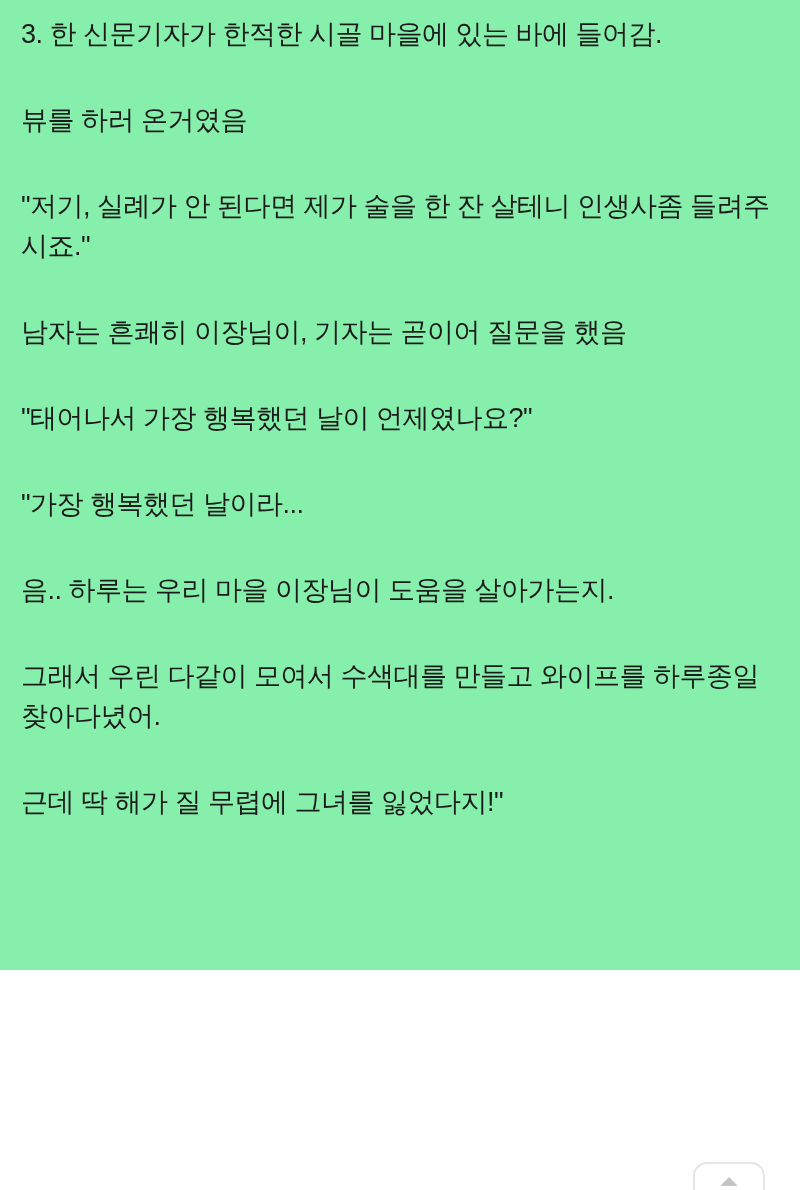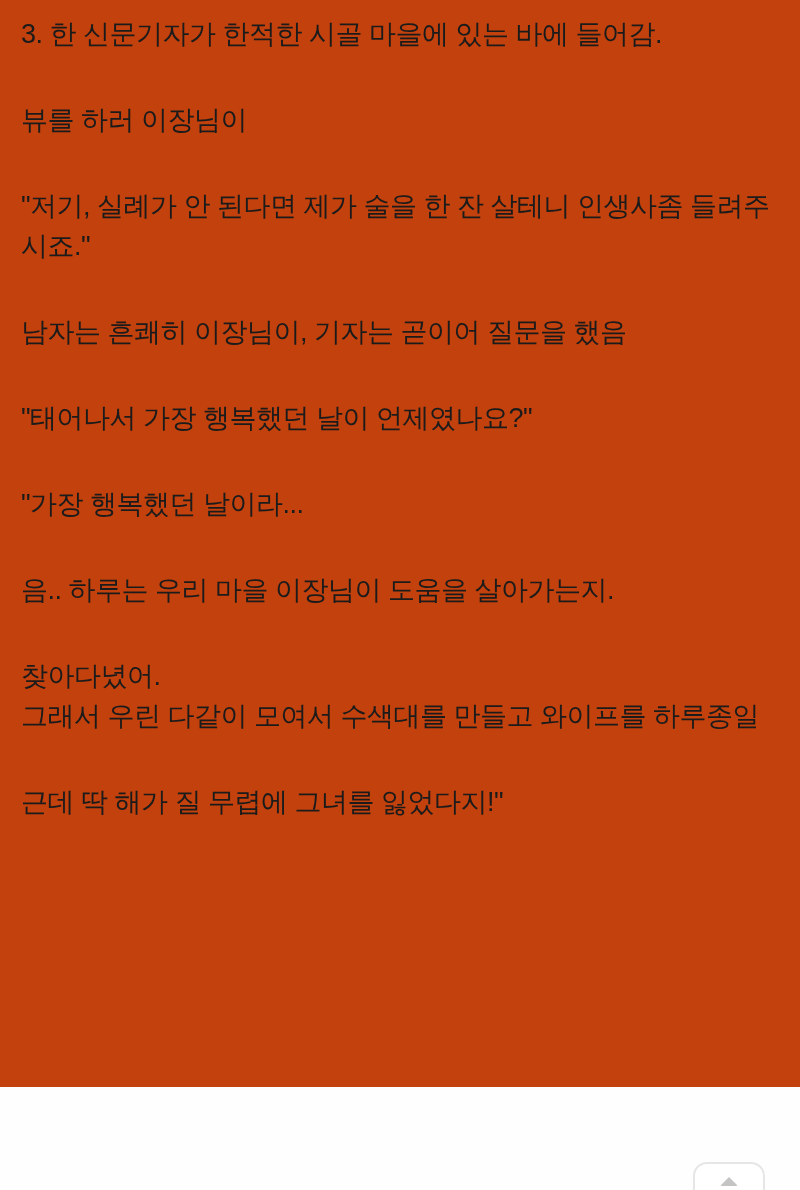--- a/index.html
+++ b/index.html
@@ -8,22 +8,22 @@
     width: 800px;
     height: 1190px;
     overflow: hidden;
     background: #fefefe;
     font-family: "Liberation Sans", "DejaVu Sans", sans-serif;
   }
 
   .page {
     position: relative;
     width: 800px;
-    height: 1087px;
-    background: #c2410c;
+    height: 970px;
+    background: #86efac;
   }
 
   .text-body {
     position: absolute;
     left: 21px;
     top: 14px;
     right: 20px;
     color: #1b1b1b;
   }
 
@@ -69,21 +69,21 @@
 
 <div class="page">
 
   <div class="text-body">
 
     <div class="paragraph">
       <div class="line">3. 한 신문기자가 한적한 시골 마을에 있는 바에 들어감.</div>
     </div>
 
     <div class="paragraph">
-      <div class="line">뷰를 하러 이장님이</div>
+      <div class="line">뷰를 하러 온거였음</div>
     </div>
 
 
     <div class="paragraph">
       <div class="line">"저기, 실례가 안 된다면 제가 술을 한 잔 살테니 인생사좀 들려주</div>
       <div class="line">시죠."</div>
     </div>
 
     <div class="paragraph">
       <div class="line">남자는 흔쾌히 이장님이, 기자는 곧이어 질문을 했음</div>
@@ -97,22 +97,22 @@
     <div class="paragraph">
       <div class="line">"가장 행복했던 날이라...</div>
     </div>
 
     <div class="paragraph">
       <div class="line">음.. 하루는 우리 마을 이장님이 도움을 살아가는지.</div>
     </div>
 
 
     <div class="paragraph">
+      <div class="line">그래서 우린 다같이 모여서 수색대를 만들고 와이프를 하루종일</div>
       <div class="line">찾아다녔어.</div>
-      <div class="line">그래서 우린 다같이 모여서 수색대를 만들고 와이프를 하루종일</div>
     </div>
 
     <div class="paragraph">
       <div class="line">근데 딱 해가 질 무렵에 그녀를 잃었다지!"</div>
     </div>
 
   </div>
 
   <div class="scroll-top-btn">
     <span class="chevron-up"></span>

